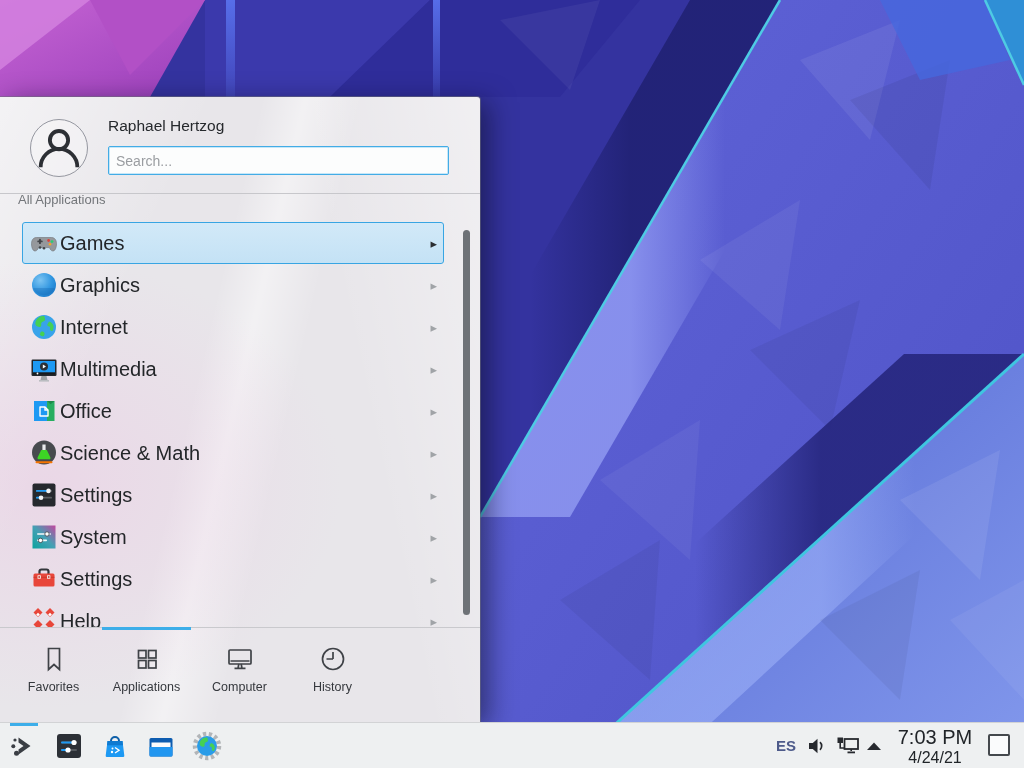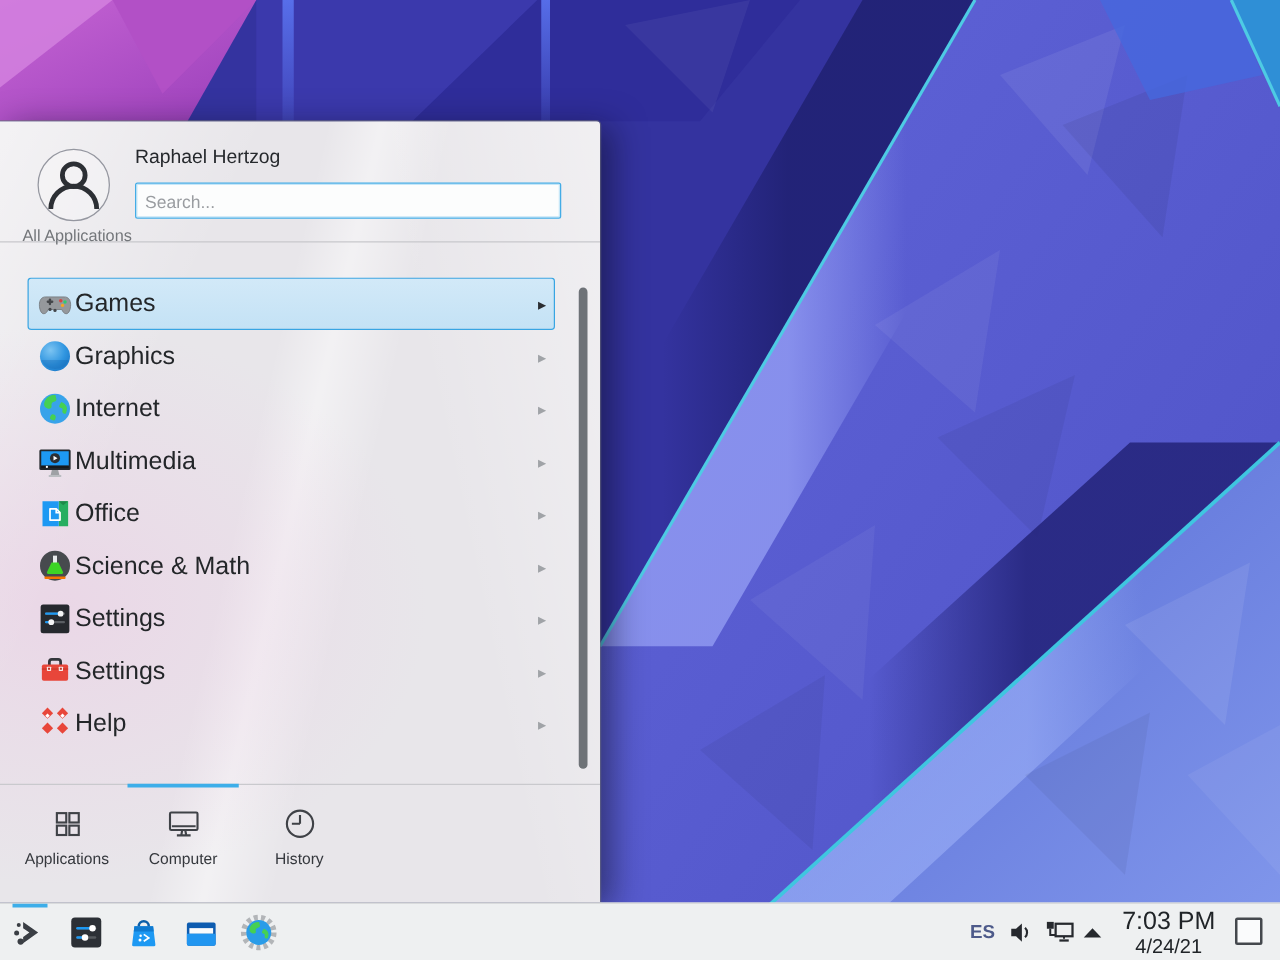--- a/index.html
+++ b/index.html
@@ -21,21 +21,21 @@
   #menu .avatar{position:absolute;left:30px;top:22px;width:56px;height:56px;border-radius:50%;
         border:1px solid #9597a0;background:rgba(255,255,255,.25);}
   #menu .avatar svg{width:100%;height:100%;display:block;}
   .user-name{position:absolute;left:108px;top:20px;font-size:15.5px;color:#26292d;}
   .search-box{position:absolute;left:108px;top:49px;width:341px;height:29px;box-sizing:border-box;
         border:1px solid #43ace6;border-radius:2px;background:#fcfdfd;
         font-family:inherit;font-size:14px;color:#232629;padding:0 7px;outline:none;
         box-shadow:inset 0 0 0 1px rgba(97,188,237,.35);}
   .search-box::placeholder{color:#9a9da1;}
   .header-sep{position:absolute;left:0;top:96px;width:480px;height:1px;background:#c7c7cb;}
-  .section-label{position:absolute;left:18px;top:84px;font-size:13px;color:#73767a;}
+  .section-label{position:absolute;left:18px;top:95px;font-size:13px;color:#73767a;}
 
   .cat-list{position:absolute;left:0;right:0;top:125px;bottom:95px;overflow:hidden;}
   .row{position:relative;height:42px;margin:0 36px 0 22px;display:flex;align-items:center;
        box-sizing:border-box;border:1px solid transparent;border-radius:3px;cursor:default;}
   .row.selected{background:linear-gradient(#d2e9f8,#c4e2f5);border-color:#38a5e3;}
   .row .cat-icon{width:32px;height:32px;margin-left:5px;flex:0 0 32px;}
   .row .cat-icon svg{width:32px;height:32px;display:block;}
   .row .cat-label{font-size:20px;color:#232629;}
   .row .arrow{margin-left:auto;margin-right:6px;font-size:13px;color:#a0a3a7;line-height:1;}
   .row .arrow::before{content:"▸";}
@@ -267,20 +267,40 @@
           <circle cx="20.5" cy="11.9" r="2.3" fill="#f2f3f4"></circle>
           <rect x="8" y="17.8" width="16" height="1.8" rx=".9" fill="#5a5e63"></rect>
           <rect x="8" y="17.8" width="5" height="1.8" rx=".9" fill="#1d99f3"></rect>
           <circle cx="13" cy="18.7" r="2.3" fill="#f2f3f4"></circle>
         </svg>
           </span>
         <span class="cat-label">Settings</span>
         <span class="arrow"></span>
       </div>
 
+      <div class="row">
+        <span class="cat-icon">
+            <svg viewBox="0 0 32 32">
+          <defs>
+                <linearGradient id="gsys" x1="0" y1="1" x2="1" y2="0">
+            <stop offset="0" stop-color="#0da39e"></stop>
+                  <stop offset=".5" stop-color="#44a0b4"></stop>
+                  <stop offset="1" stop-color="#c2479e"></stop>
+          </linearGradient>
+              </defs>
+          <rect x="4.5" y="4.5" width="23" height="23" fill="url(#gsys)"></rect>
+          <rect x="9" y="12.2" width="14" height="1.6" rx=".8" fill="#ffffff" opacity=".95"></rect>
+          <circle cx="19" cy="13" r="2.2" fill="#ffffff" stroke="#3a3d41" stroke-width=".8"></circle>
+          <rect x="9" y="18.6" width="10" height="1.6" rx=".8" fill="#ffffff" opacity=".95"></rect>
+          <circle cx="12.5" cy="19.4" r="2.2" fill="#ffffff" stroke="#3a3d41" stroke-width=".8"></circle>
+        </svg>
+          </span>
+        <span class="cat-label">System</span>
+        <span class="arrow"></span>
+      </div>
 
       <div class="row">
         <span class="cat-icon">
             <svg viewBox="0 0 32 32">
           <rect x="11.5" y="6.5" width="9" height="6" rx="2" fill="none" stroke="#33363b" stroke-width="2.2"></rect>
           <rect x="5.5" y="10.5" width="21" height="13" rx="1.5" fill="#e8463a"></rect>
           <rect x="5.5" y="13.8" width="21" height=".9" fill="#c23428" opacity=".9"></rect>
           <rect x="9.5" y="12.3" width="3.4" height="3.4" rx=".5" fill="#f7e9e8"></rect>
           <rect x="10.4" y="13.2" width="1.6" height="1.6" fill="#c23428"></rect>
           <rect x="19" y="12.3" width="3.4" height="3.4" rx=".5" fill="#f7e9e8"></rect>
@@ -306,20 +326,26 @@
         <span class="arrow"></span>
       </div>
 
     </div>
 
     <div class="scrollbar"></div>
 
     <div class="footer">
       <div class="tab-indicator"></div>
       <div class="tabs">
+        <div class="tab">
+          <svg viewBox="0 0 30 30">
+            <path d="M9.5 4.5h11v21l-5.5-5-5.5 5z"></path>
+          </svg>
+          <span class="tab-label">Favorites</span>
+        </div>
         <div class="tab">
           <svg viewBox="0 0 30 30">
             <rect x="6.5" y="6.5" width="7.5" height="7.5"></rect>
               <rect x="16.5" y="6.5" width="7.5" height="7.5"></rect>
             <rect x="6.5" y="16.5" width="7.5" height="7.5"></rect>
               <rect x="16.5" y="16.5" width="7.5" height="7.5"></rect>
           </svg>
           <span class="tab-label">Applications</span>
         </div>
         <div class="tab">

